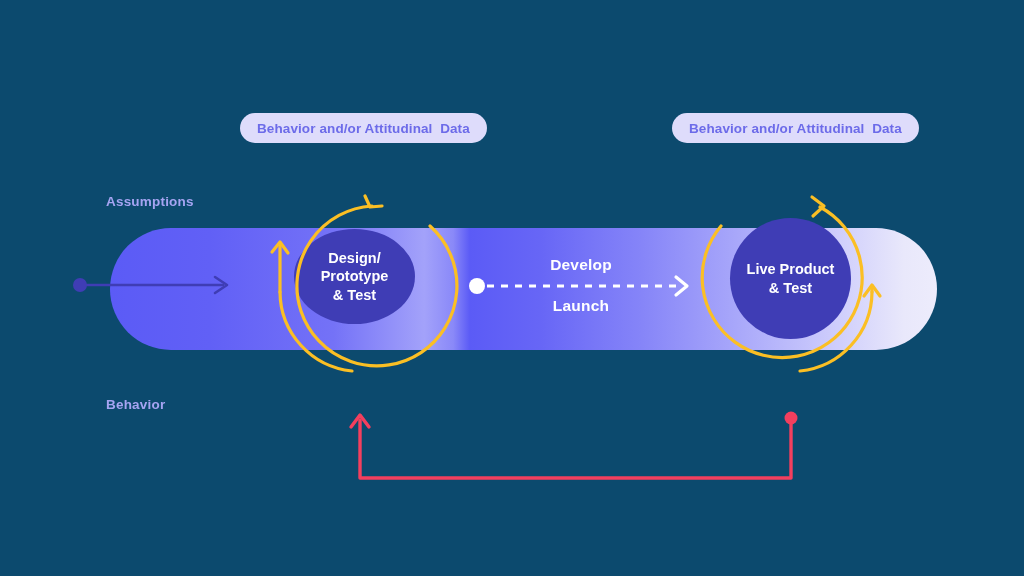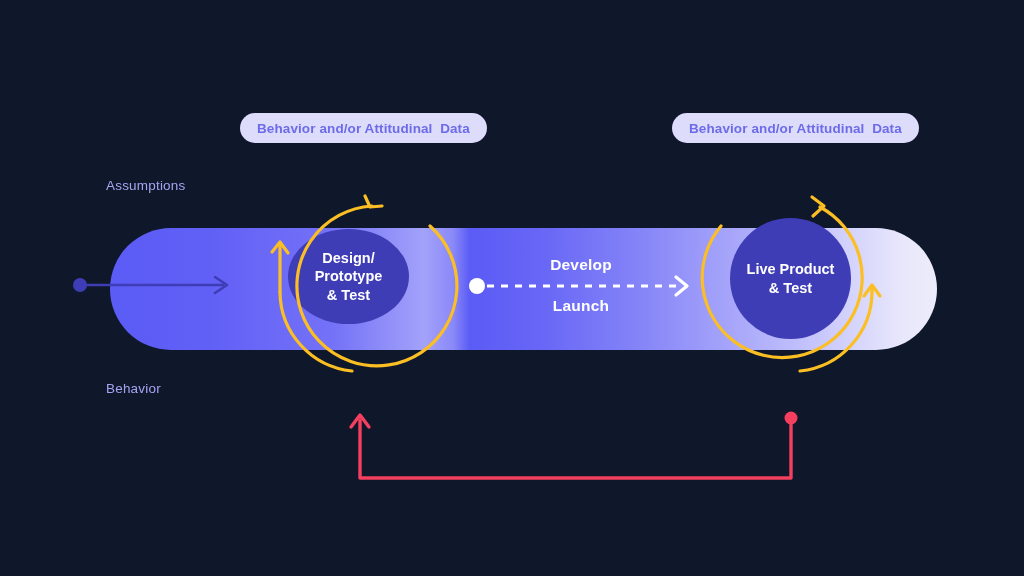--- a/index.html
+++ b/index.html
@@ -10,21 +10,21 @@
     width: 1024px;
     height: 576px;
     background: #F8F8F8;
     font-family: "Liberation Sans", sans-serif;
     overflow: hidden;
   }
   .canvas {
     position: relative;
     width: 1024px;
     height: 576px;
-    background: #0f172a;
+    background: #0c4a6e;
   }
 
   
   .pill {
     position: absolute;
     display: flex;
     align-items: center;
     justify-content: center;
     height: 30px;
     border-radius: 15px;
@@ -38,22 +38,23 @@
     box-sizing: border-box;
   }
   #pill-left  { left: 240px; top: 113px; }
   #pill-right { left: 672px; top: 113px; }
 
   
   .side-label {
     position: absolute;
     color: #A6A4F2;
     font-size: 13.5px;
-    font-weight: normal;
+    font-weight: bold;
     letter-spacing: 0.2px;
+    margin-top: 16px;
   }
   #label-assumptions { left: 106px; top: 178px; }
   #label-guesses     { left: 106px; top: 381px; }
 
   
   .bar {
     position: absolute;
     left: 110px;
     top: 228px;
     width: 827px;
@@ -82,21 +83,21 @@
     display: flex;
     align-items: center;
     justify-content: center;
     text-align: center;
     color: #FFFFFF;
     font-size: 14.5px;
     font-weight: bold;
     line-height: 1.25;
   }
   #circle-design {
-    left: 288px; top: 229px;
+    left: 294px; top: 229px;
     width: 121px; height: 95px; align-items: center;
   }
   #circle-live {
     left: 730px; top: 218px;
     width: 121px; height: 121px;
   }
   .node-circle .lines { white-space: pre-line; }
 
   
   .stage-text {

